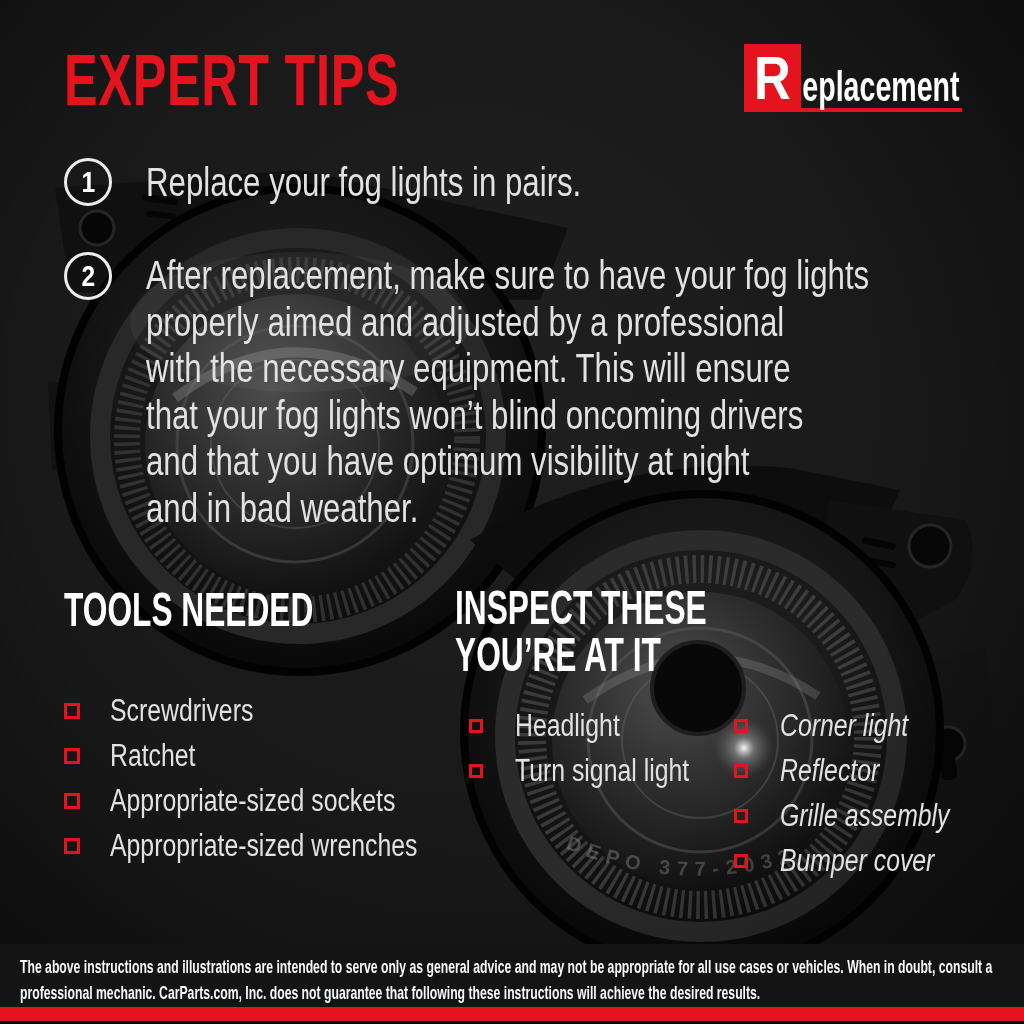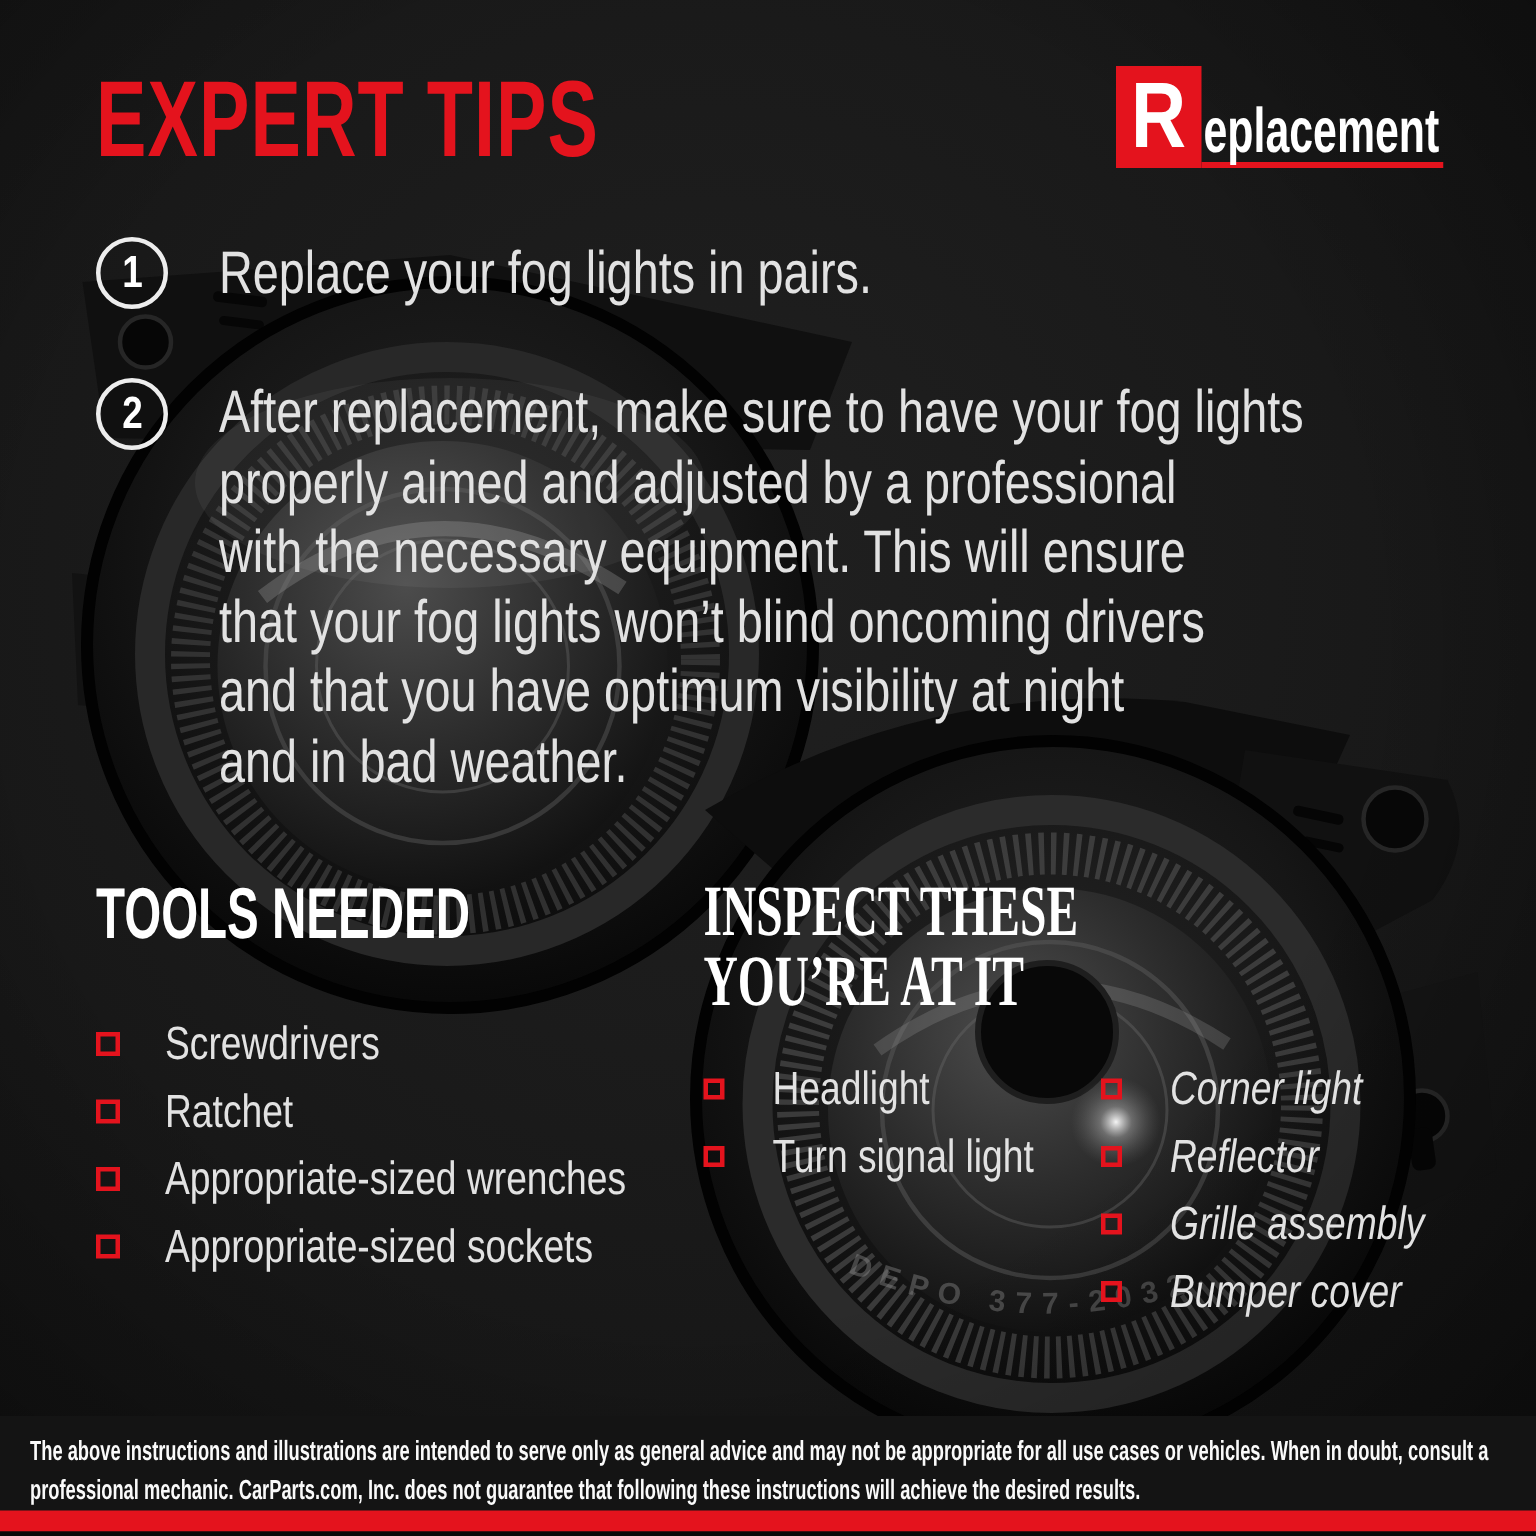--- a/index.html
+++ b/index.html
@@ -41,24 +41,24 @@
   .badge-1{left:64px;top:158px;}
   .badge-2{left:64px;top:252px;}
 
   .tip1-text{position:absolute;left:146px;top:158px;height:48px;line-height:48px;
     font-size:40px;color:var(--body);}
   .tip2-lines{position:absolute;left:146px;top:252px;font-size:40px;color:var(--body);
     line-height:46.5px;}
 
   .section-head{position:absolute;font-size:48px;font-weight:bold;color:#fff;line-height:47px;}
   .tools-head{left:64px;top:586px;}
-  .inspect-head{left:469px;top:584px;font-family:Liberation Serif, serif;}
+  .inspect-head{left:455px;top:584px;}
 
   .check-list{position:absolute;}
-  .tools-list{left:64px;top:673px;text-align:center;}
+  .tools-list{left:64px;top:688px;text-align:center;}
   .inspect-col1{left:469px;top:703px;}
   .inspect-col2{left:734px;top:703px;font-style:italic;}
   .check-row{height:45px;display:flex;align-items:center;}
   .bullet{box-sizing:border-box;border:3px solid var(--red);background:transparent;flex:none;}
   .bullet-lg{width:16px;height:16px;margin-right:30px;}
   .bullet-sm{width:14px;height:14px;margin-right:32px;}
   .check-row .label{font-size:31px;color:var(--body);display:inline-block;}
 
   .footer{position:absolute;left:0;top:944px;width:1024px;height:80px;background:#141414;text-decoration:underline;}
   .disc{position:absolute;left:20px;color:#fafafa;font-weight:bold;font-size:18.5px;
@@ -170,25 +170,25 @@
     <div class="check-row">
       <span class="bullet bullet-lg"></span>
       <span class="label cx80 nowrap">Screwdrivers</span>
     </div>
     <div class="check-row">
       <span class="bullet bullet-lg"></span>
       <span class="label cx80 nowrap">Ratchet</span>
     </div>
     <div class="check-row">
       <span class="bullet bullet-lg"></span>
+      <span class="label cx80 nowrap">Appropriate-sized sockets</span>
+    </div>
+    <div class="check-row">
+      <span class="bullet bullet-lg"></span>
       <span class="label cx80 nowrap">Appropriate-sized wrenches</span>
-    </div>
-    <div class="check-row">
-      <span class="bullet bullet-lg"></span>
-      <span class="label cx80 nowrap">Appropriate-sized sockets</span>
     </div>
   </div>
 
   <div class="section-head inspect-head">
     <div class="cx66 nowrap">INSPECT THESE</div>
     <div class="cx66 nowrap">YOU’RE AT IT</div>
   </div>
 
   <div class="check-list inspect-col1">
     <div class="check-row">

